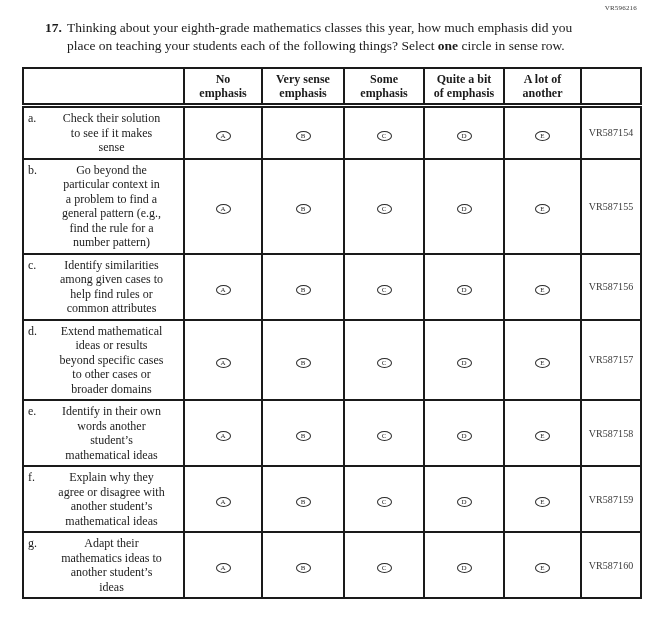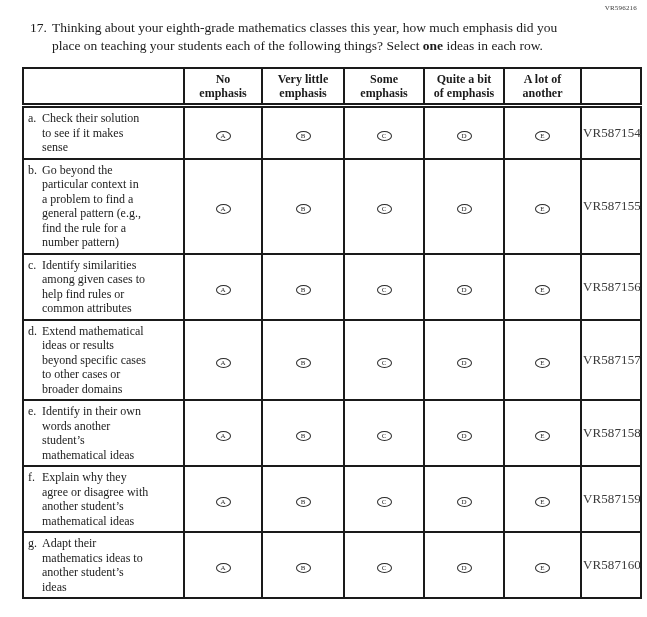--- a/index.html
+++ b/index.html
@@ -22,25 +22,26 @@
     color: #3a3a3a;
     font-family: "Liberation Serif", serif;
   }
   .question {
     display: flex;
     align-items: flex-start;
     margin: 19px 0 0 30px;
     width: 545px;
   }
   .qnum {
-    font-weight: normal;
+    font-weight: bold;
     font-size: 13.5px;
     line-height: 17.5px;
     width: 22px;
     flex: 0 0 22px;
+    margin-left: 15px;
   }
   .qtext {
     font-size: 13.5px;
     line-height: 17.5px;
     width: 512px;
   }
   table.grid {
     margin: 13px 16px 0 22px;
     border-collapse: collapse;
     table-layout: fixed;
@@ -74,73 +75,74 @@
     line-height: 14.5px;
   }
   .label-inner { display: flex; }
   .row-letter {
     flex: 0 0 14px;
     width: 14px;
   }
   .row-text {
     flex: 1;
     white-space: pre-line;
+    text-align: center;
   }
   td.opt-cell {
     text-align: center;
   }
   .bubble {
     display: inline-block;
     width: 15px;
     height: 10px;
     border: 1px solid #2b2b2b;
     border-radius: 50%;
     font-size: 7px;
     line-height: 8px;
     text-align: center;
     color: #2b2b2b;
     font-family: "Liberation Serif", serif;
     cursor: pointer;
   }
   td.vr-cell {
-    font-size: 13px;
+    font-size: 10px;
     color: #3a3a3a;
     text-align: center;
     padding: 0 1px;
     letter-spacing: 0.1px;
   }
 </style>
 </head>
 <body>
 
 <div class="page">
 
   <div class="top-code">VR596216</div>
 
   <div class="question">
     <span class="qnum">17.</span>
-    <div class="qtext"><span>Thinking about your eighth-grade mathematics classes this year, how much emphasis did you place on teaching your students each of the following things? Select </span><b>one</b><span> ideas in each row.</span></div>
+    <div class="qtext"><span>Thinking about your eighth-grade mathematics classes this year, how much emphasis did you place on teaching your students each of the following things? Select </span><b>one</b><span> circle in sense row.</span></div>
   </div>
 
   <table class="grid">
     <colgroup>
       <col class="c-label">
       <col class="c-opt1">
       <col class="c-opt2">
       <col class="c-opt3">
       <col class="c-opt4">
       <col class="c-opt5">
       <col class="c-vr">
     </colgroup>
     <thead>
       <tr id="header-row">
         <th></th>
         <th>No
 emphasis</th>
-          <th>Very little
+          <th>Very sense
 emphasis</th>
           <th>Some
 emphasis</th>
           <th>Quite a bit
 of emphasis</th>
           <th>A lot of
 another</th>
           <th id="header-vr-cell"></th>
       </tr>
     </thead>

